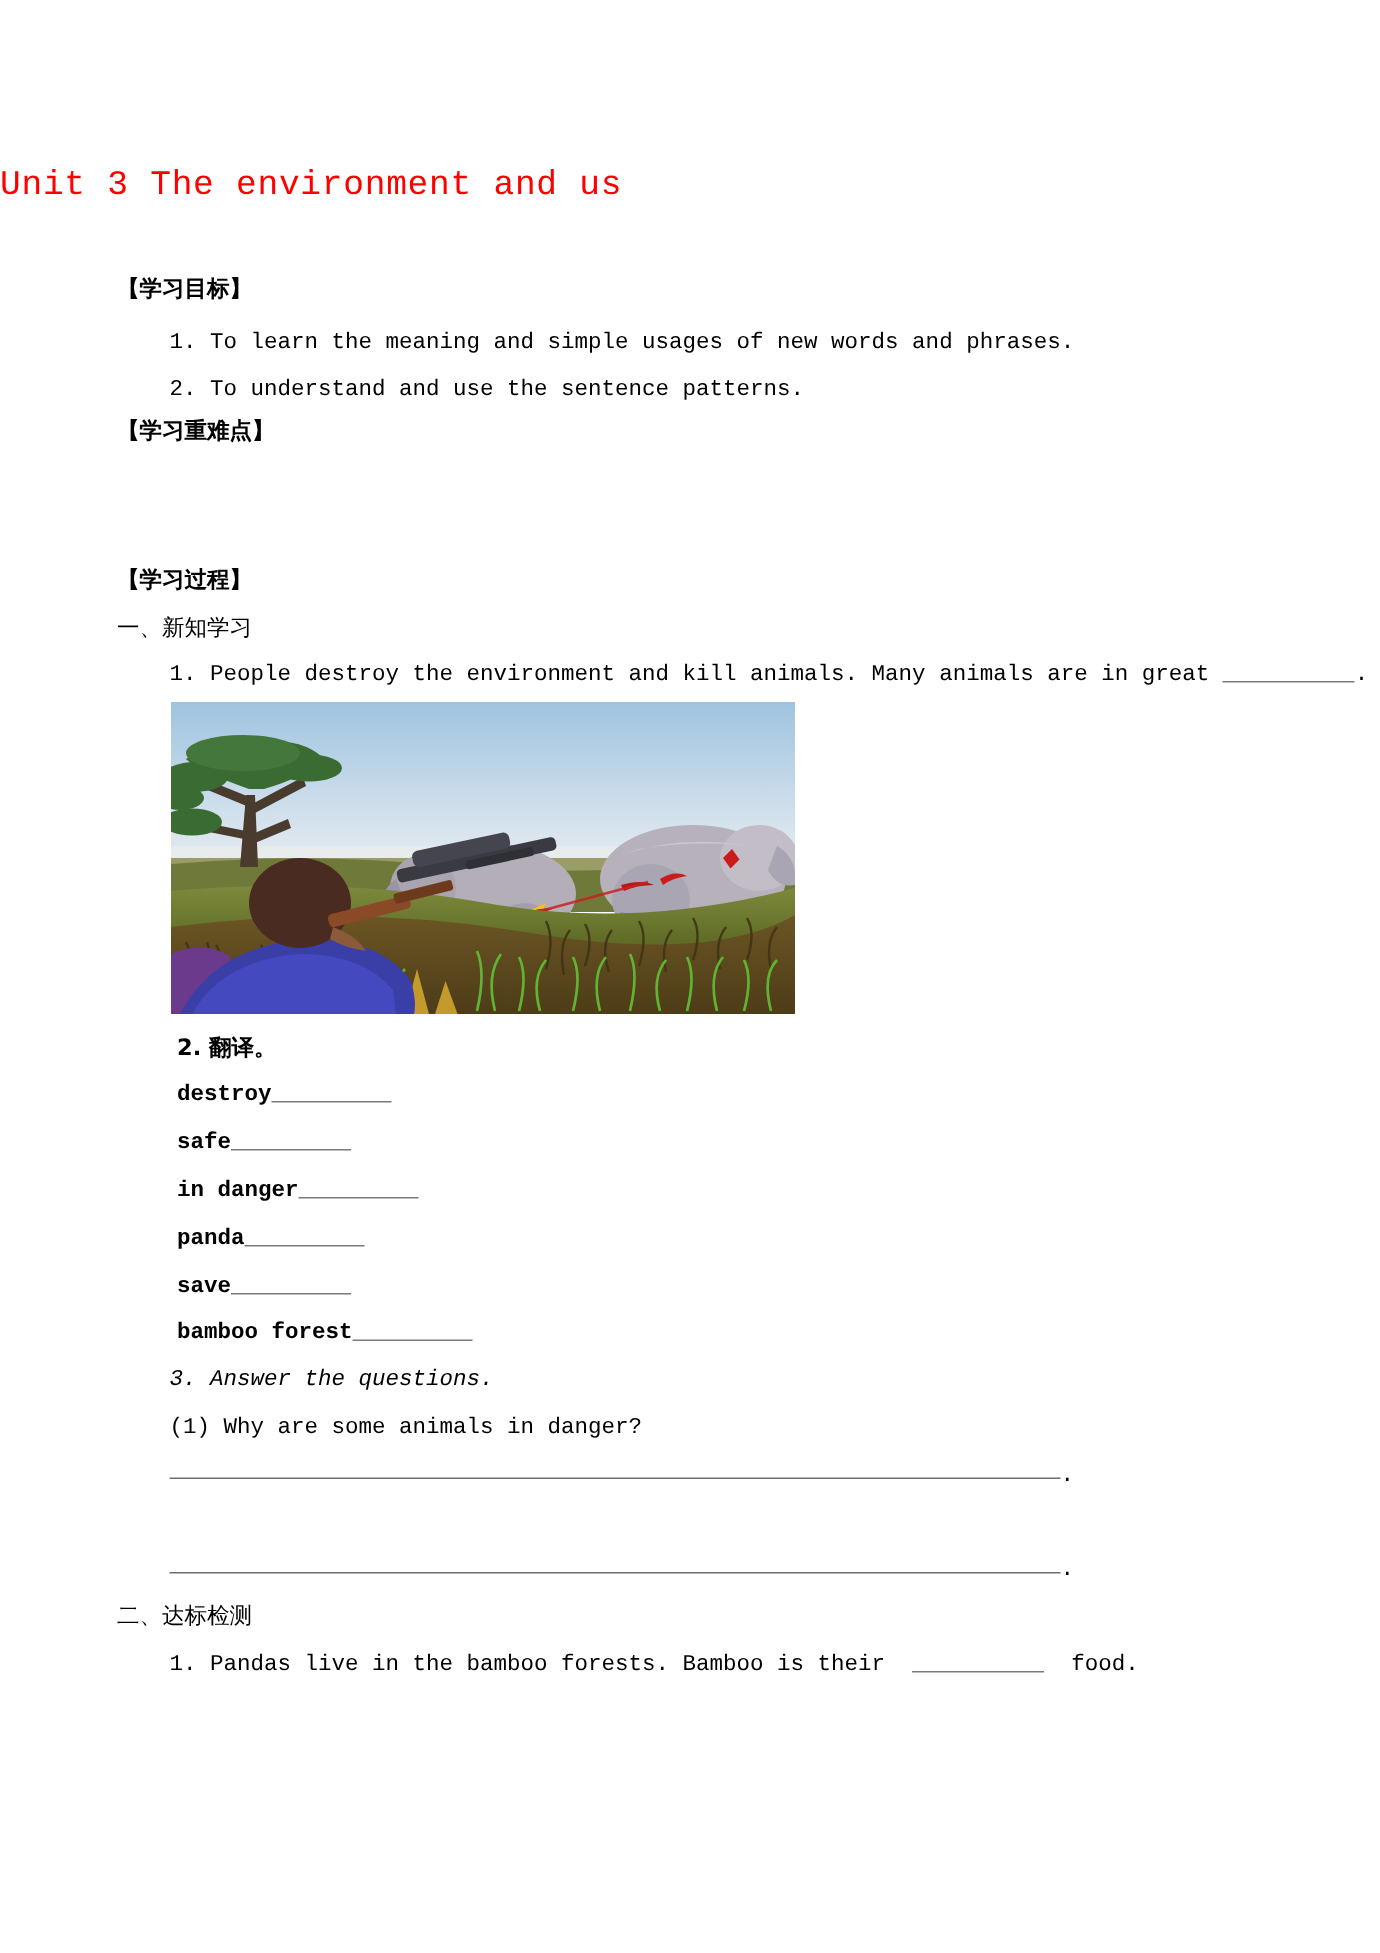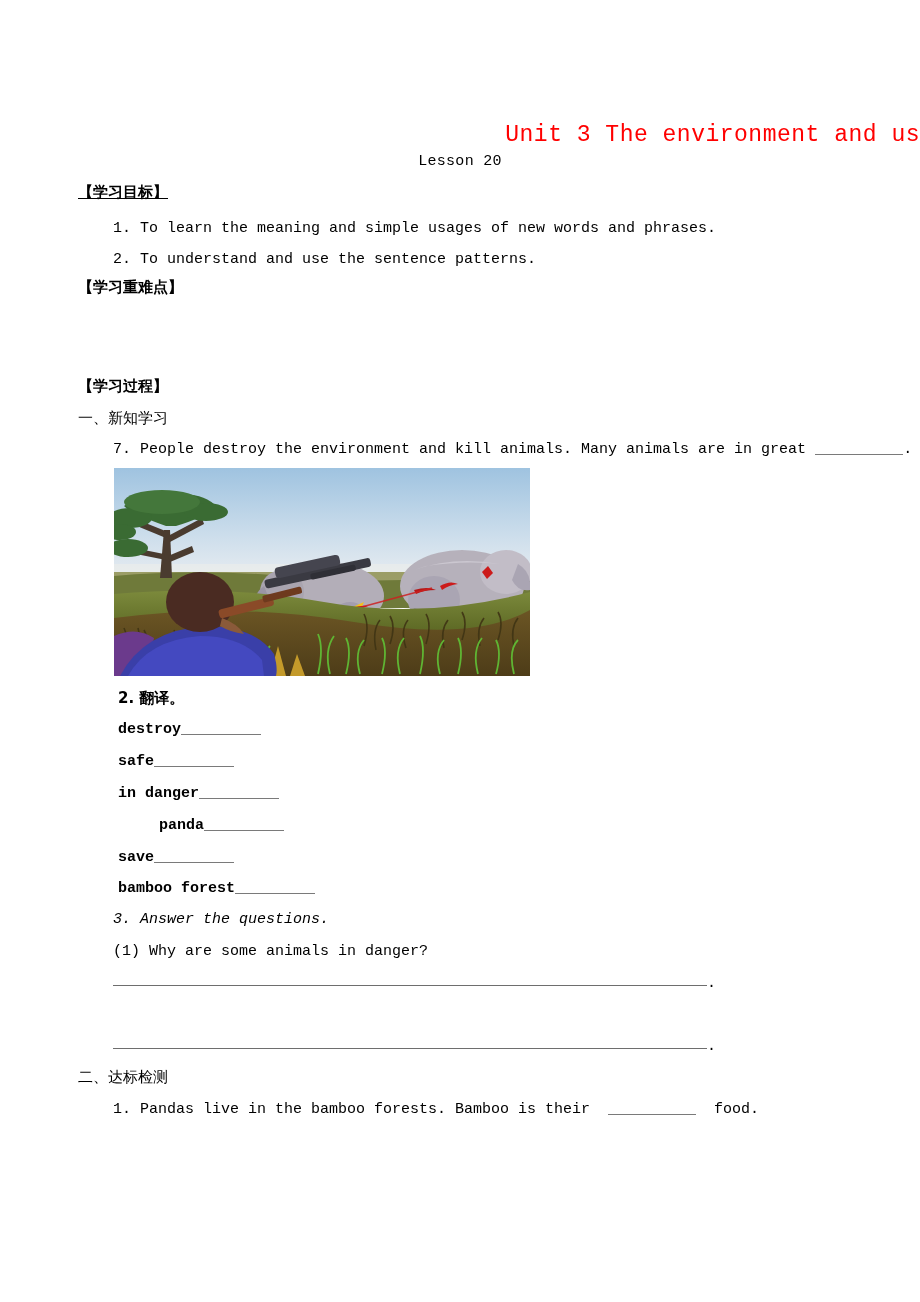--- a/index.html
+++ b/index.html
@@ -19,22 +19,22 @@
     position: absolute;
     inset: 0;
     background: #ffffff;
   }
 
   
   .doc-title {
     position: absolute;
     left: 0;
     right: 0;
-    top: 122px;
-    text-align: right;
+    top: 110px;
+    text-align: left;
     color: #ff0000;
     font-size: 23px;
     letter-spacing: 0.5px;
     font-family: "Liberation Mono", "DejaVu Sans Mono", monospace;
     white-space: pre;
   }
   .doc-subtitle {
     position: absolute;
     left: 0;
     right: 0;
@@ -109,32 +109,31 @@
     overflow: hidden;
   }
   .illus svg { display: block; }
 </style>
 </head>
 <body>
 
 <div class="page">
 
   <div class="doc-title">Unit 3 The environment and us</div>
-  <div class="doc-subtitle">Lesson 20</div>
-
-  <div class="line cn-bold m0" style="top:183px;text-decoration:underline;">【学习目标】</div>
+
+  <div class="line cn-bold m0" style="top:183px;">【学习目标】</div>
   <div class="line m1" style="top:220px;">1. To learn the meaning and simple usages of new words and phrases.</div>
   <div class="line m1" style="top:251px;">2. To understand and use the sentence patterns.</div>
 
   <div class="line cn-bold m0" style="top:278px;">【学习重难点】</div>
 
   <div class="line cn-bold m0" style="top:377px;">【学习过程】</div>
   <div class="line cn m0" style="top:409px;">一、新知学习</div>
 
-  <div class="line m1" style="top:441px;"><span>7. People destroy the environment and kill animals. Many animals are in great</span><span>&nbsp;</span><span class="blank b-lg"></span><span>.</span></div>
+  <div class="line m1" style="top:441px;"><span>1. People destroy the environment and kill animals. Many animals are in great</span><span>&nbsp;</span><span class="blank b-lg"></span><span>.</span></div>
 
   <div class="illus">
     <svg width="416" height="208" viewBox="0 0 416 208" xmlns="http://www.w3.org/2000/svg">
       <defs>
         <linearGradient id="skyG" x1="0" y1="0" x2="0" y2="1">
           <stop offset="0%" stop-color="#9fc3e0"></stop>
           <stop offset="55%" stop-color="#cfdfec"></stop>
           <stop offset="100%" stop-color="#f4f3f3"></stop>
         </linearGradient>
         <linearGradient id="groundG" x1="0" y1="0" x2="0" y2="1">
@@ -270,21 +269,21 @@
   </div>
 
   <div class="line mixed-cn m2" style="top:689px;">2. 翻译。</div>
 
   <div class="line m2" style="top:721px;"><span>destroy</span><span class="blank b-md"></span></div>
 
   <div class="line m2" style="top:753px;"><span>safe</span><span class="blank b-md"></span></div>
 
   <div class="line m2" style="top:785px;"><span>in danger</span><span class="blank b-md"></span></div>
 
-  <div class="line m2" style="top:817px;margin-left:41px;"><span>panda</span><span class="blank b-md"></span></div>
+  <div class="line m2" style="top:817px;"><span>panda</span><span class="blank b-md"></span></div>
 
   <div class="line m2" style="top:849px;"><span>save</span><span class="blank b-md"></span></div>
 
   <div class="line m2" style="top:880px;"><span>bamboo forest</span><span class="blank b-md"></span></div>
 
   <div class="line m1" style="top:911px;font-style:italic;">3. Answer the questions.</div>
 
   <div class="line m1" style="top:943px;">(1) Why are some animals in danger?</div>
   <div class="answer-rule" style="top:985px;"></div>
   <div class="answer-dot" style="left:707px; top:978px;">.</div>

